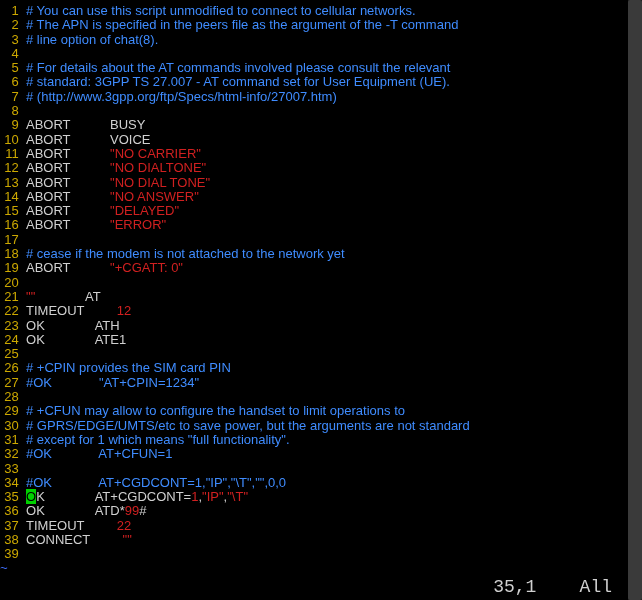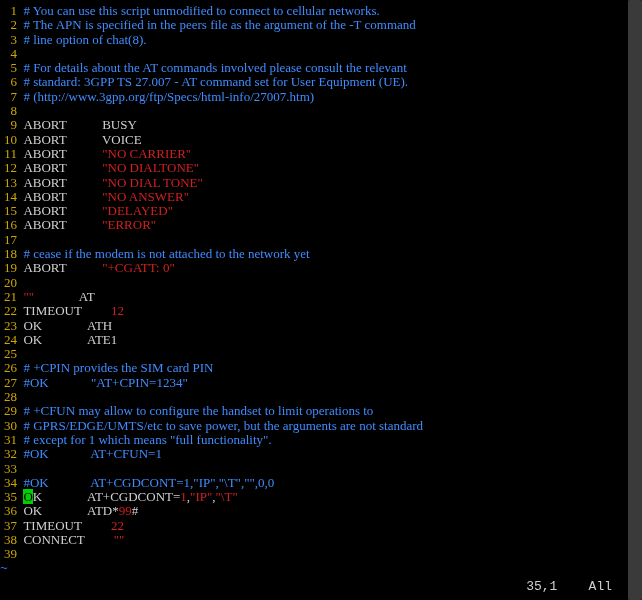--- a/index.html
+++ b/index.html
@@ -36,21 +36,21 @@
     top: 0;
     right: 0;
     width: 14px;
     height: 100%;
     background: #3a3a3a;
     border-radius: 2px;
   }
   pre {
     margin: 0;
     padding: 0;
-    font-family: Liberation Serif, serif;
+    font-family: Liberation Sans, sans-serif;
     white-space: pre;
     padding-right: 18px;
   }
   .ln {
     color: #cca800;
     display: inline-block;
     width: 2.6ch;
     text-align: right;
     margin-right: 1ch;
     user-select: none;
@@ -68,21 +68,21 @@
     display: block;
     padding-left: 0;
   }
   .status {
     position: absolute;
     bottom: 4px;
     right: 30px;
     height: 16px;
     color: #d0d0d0;
     font-family: inherit;
-    font-size: 13px;
+    font-size: 18px;
   }
   .status span { margin-left: 3ch; }
 </style>
 </head>
 <body>
 
 <div class="editor">
   <pre id="code"><span class="ln">1</span><span class="cmt"># You can use this script unmodified to connect to cellular networks.</span>
 <span class="ln">2</span><span class="cmt"># The APN is specified in the peers file as the argument of the -T command</span>
 <span class="ln">3</span><span class="cmt"># line option of chat(8).</span>

